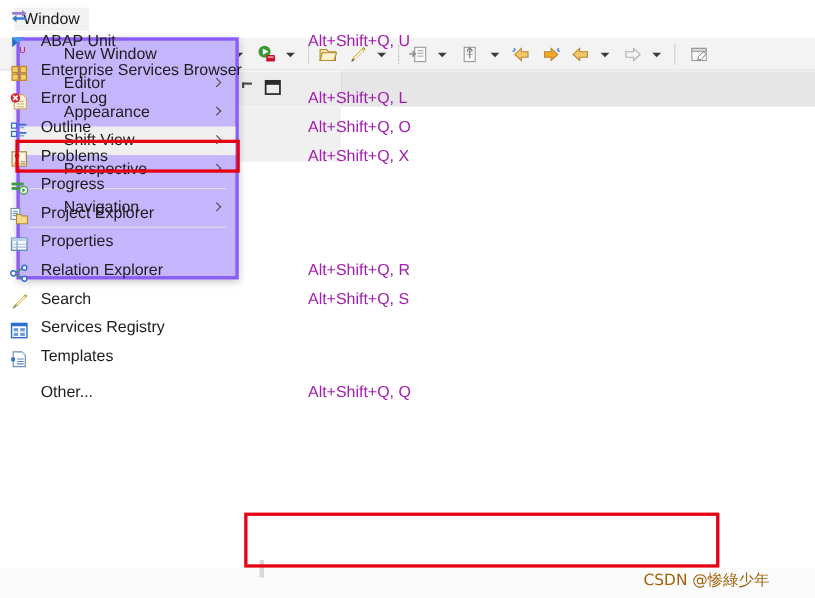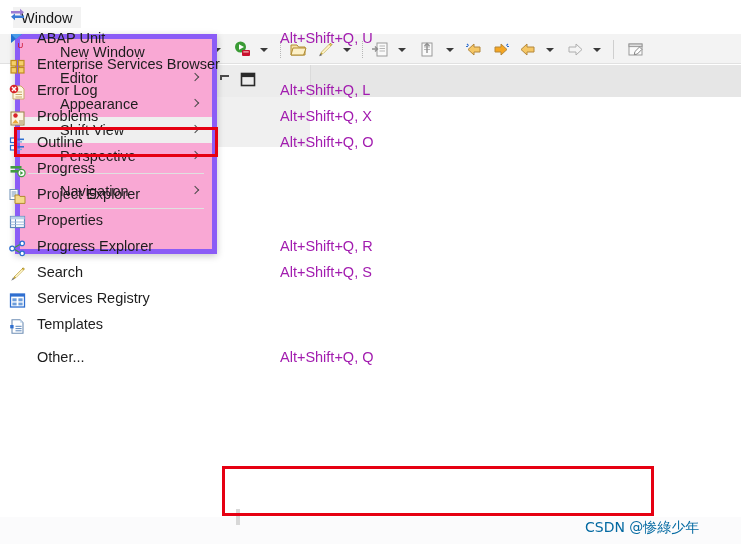--- a/index.html
+++ b/index.html
@@ -83,23 +83,23 @@
     background: #efefef;
   }
   .hscroll {
     position: absolute; left: 236px; top: 509px; width: 4px; height: 16px;
     background: #d8d8d8;
   }
 
   
   .menu-panel {
     position: absolute;
-    background: #f9a8d4;
+    background: #c4b5fd;
     box-shadow: 0 2px 7px rgba(0,0,0,0.22);
-    border: 5px solid #8b5cf6;
+    border: 3px solid #8b5cf6;
   }
   #window-menu {
     left: 15px; top: 34px; width: 202px; height: 220px;
   }
   .menu-row {
     position: relative; height: 26px; width: 100%;
     display: flex; align-items: center;
     font-size: 14.5px; color: #1d1d1d;
     cursor: default;
   }
@@ -139,21 +139,21 @@
   .redbox {
     position: absolute; border: 3px solid #e60012; background: transparent;
     pointer-events: none;
   }
   #redbox-showview { left: 14px; top: 127px; width: 204px; height: 30px; }
   #redbox-other    { left: 222px; top: 466px; width: 432px; height: 50px; }
 
   
   .watermark {
     position: absolute; left: 585px; top: 519px;
-    font-size: 14px; color: #0369a1;
+    font-size: 14px; color: #a16207;
     font-family: "DejaVu Sans", sans-serif;
     white-space: nowrap;
   }
 </style>
 </head>
 <body>
 
 <div id="root">
 
   <div class="ide-bg"></div>
@@ -321,45 +321,45 @@
         <line x1="6.5" y1="13" x2="13" y2="13" stroke="#c9a96a"></line>
         <circle cx="5" cy="5" r="4.3" fill="#d8232a"></circle>
         <path d="M3 3 l4 4 M7 3 l-4 4" stroke="#ffffff" stroke-width="1.5"></path>
       </svg>
       <span class="sv-label">Error Log</span>
       <span class="sv-key">Alt+Shift+Q, L</span>
     </div>
 
     <div class="sv-row">
       <svg class="sv-icon" viewBox="0 0 17 17">
-        <rect x="2" y="2" width="13" height="13" fill="#fdf6e3" stroke="#a08a50" stroke-width="1.1"></rect>
-        <circle cx="6.5" cy="5.5" r="2.2" fill="#d8232a"></circle>
-        <path d="M3 13.5 l3.5 -4 3.5 4 z" fill="#e8a93a"></path>
-        <line x1="10" y1="11" x2="14" y2="11" stroke="#a08a50"></line>
-        <line x1="10" y1="13" x2="14" y2="13" stroke="#a08a50"></line>
-      </svg>
-      <span class="sv-label">Problems</span>
-      <span class="sv-key">Alt+Shift+Q, X</span>
-    </div>
-
-    <div class="sv-row">
-      <svg class="sv-icon" viewBox="0 0 17 17">
         <rect x="1.5" y="2" width="4.5" height="4.5" fill="#ffffff" stroke="#2f6fd0" stroke-width="1.2"></rect>
         <rect x="1.5" y="9.5" width="4.5" height="4.5" fill="#ffffff" stroke="#2f6fd0" stroke-width="1.2"></rect>
         <rect x="8.5" y="2.5" width="6.5" height="1.6" fill="#2f6fd0"></rect>
         <rect x="8.5" y="5.2" width="4.5" height="1.4" fill="#7fa8e0"></rect>
         <rect x="8.5" y="10" width="6.5" height="1.6" fill="#2f6fd0"></rect>
         <rect x="8.5" y="12.7" width="4.5" height="1.4" fill="#7fa8e0"></rect>
       </svg>
       <span class="sv-label">Outline</span>
       <span class="sv-key">Alt+Shift+Q, O</span>
     </div>
 
     <div class="sv-row">
       <svg class="sv-icon" viewBox="0 0 17 17">
+        <rect x="2" y="2" width="13" height="13" fill="#fdf6e3" stroke="#a08a50" stroke-width="1.1"></rect>
+        <circle cx="6.5" cy="5.5" r="2.2" fill="#d8232a"></circle>
+        <path d="M3 13.5 l3.5 -4 3.5 4 z" fill="#e8a93a"></path>
+        <line x1="10" y1="11" x2="14" y2="11" stroke="#a08a50"></line>
+        <line x1="10" y1="13" x2="14" y2="13" stroke="#a08a50"></line>
+      </svg>
+      <span class="sv-label">Problems</span>
+      <span class="sv-key">Alt+Shift+Q, X</span>
+    </div>
+
+    <div class="sv-row">
+      <svg class="sv-icon" viewBox="0 0 17 17">
         <rect x="1.5" y="4" width="11" height="2.6" fill="#3f9b41"></rect>
         <rect x="1.5" y="8" width="8" height="2.6" fill="#3f9b41"></rect>
         <circle cx="12.5" cy="11" r="3.6" fill="#ffffff" stroke="#3f9b41" stroke-width="1.2"></circle>
         <polygon points="11.3,9 14.3,11 11.3,13" fill="#3f9b41"></polygon>
       </svg>
       <span class="sv-label">Progress</span>
       <span class="sv-key"></span>
     </div>
 
     <div class="sv-row">
@@ -387,21 +387,21 @@
     </div>
 
     <div class="sv-row">
       <svg class="sv-icon" viewBox="0 0 17 17">
         <line x1="4" y1="8.5" x2="12.5" y2="3.5" stroke="#3f9b41" stroke-width="1.3"></line>
         <line x1="4" y1="8.5" x2="12.5" y2="13.5" stroke="#3f9b41" stroke-width="1.3"></line>
         <circle cx="3.2" cy="8.5" r="2.4" fill="#ffffff" stroke="#2f6fd0" stroke-width="1.3"></circle>
         <circle cx="13.2" cy="3.4" r="2.2" fill="#ffffff" stroke="#2f6fd0" stroke-width="1.3"></circle>
         <circle cx="13.2" cy="13.4" r="2.2" fill="#ffffff" stroke="#2f6fd0" stroke-width="1.3"></circle>
       </svg>
-      <span class="sv-label">Progress Explorer</span>
+      <span class="sv-label">Relation Explorer</span>
       <span class="sv-key">Alt+Shift+Q, R</span>
     </div>
 
     <div class="sv-row">
       <svg class="sv-icon" viewBox="0 0 17 17">
         <path d="M14.2 1.8 l1.2 1.2 -8.6 8.6 -2.4 1.2 1.2 -2.4 z" fill="#f2cf5c" stroke="#a3871f" stroke-width="0.9"></path>
         <path d="M12.8 3.2 l1.2 1.2 -7 7 -1.2 -1.2 z" fill="#fdf3c6"></path>
         <path d="M4 11.6 l1.4 1.4 -3.2 1.8 z" fill="#7a7a7a"></path>
       </svg>
       <span class="sv-label">Search</span>

